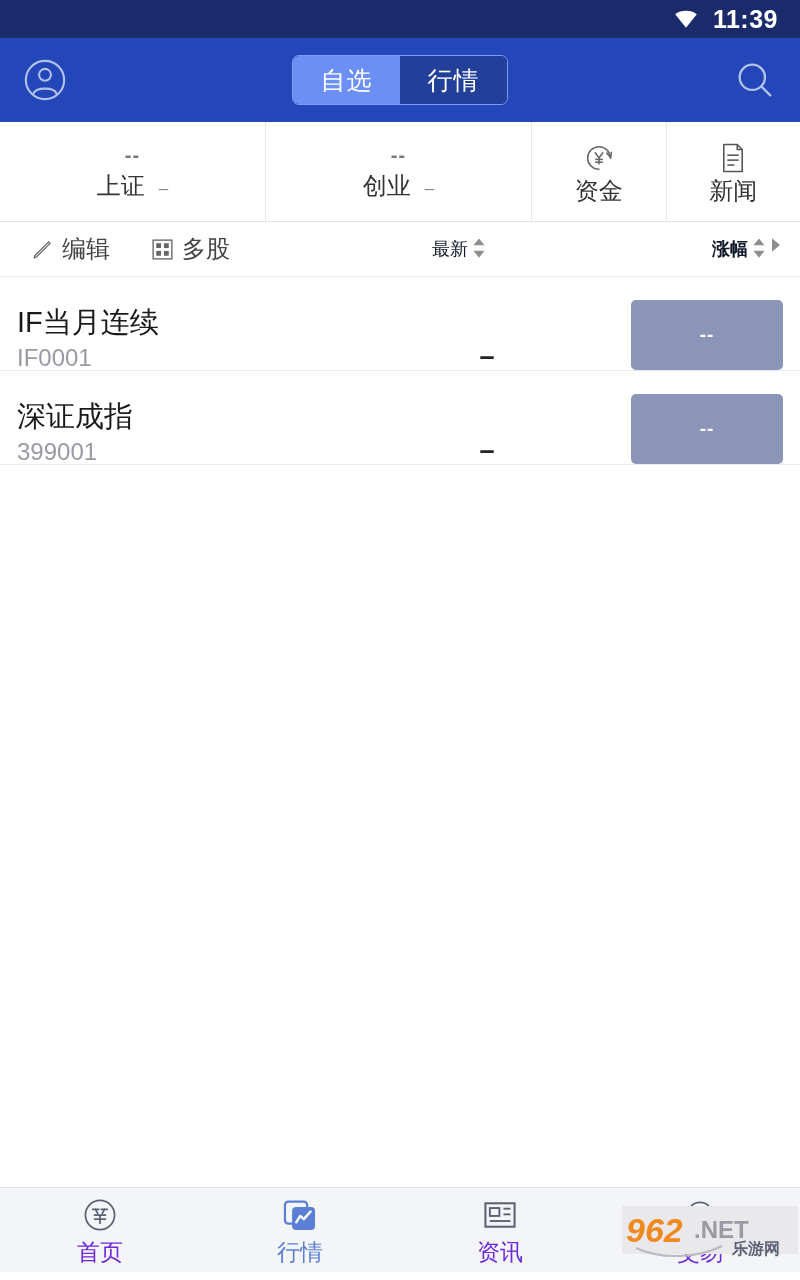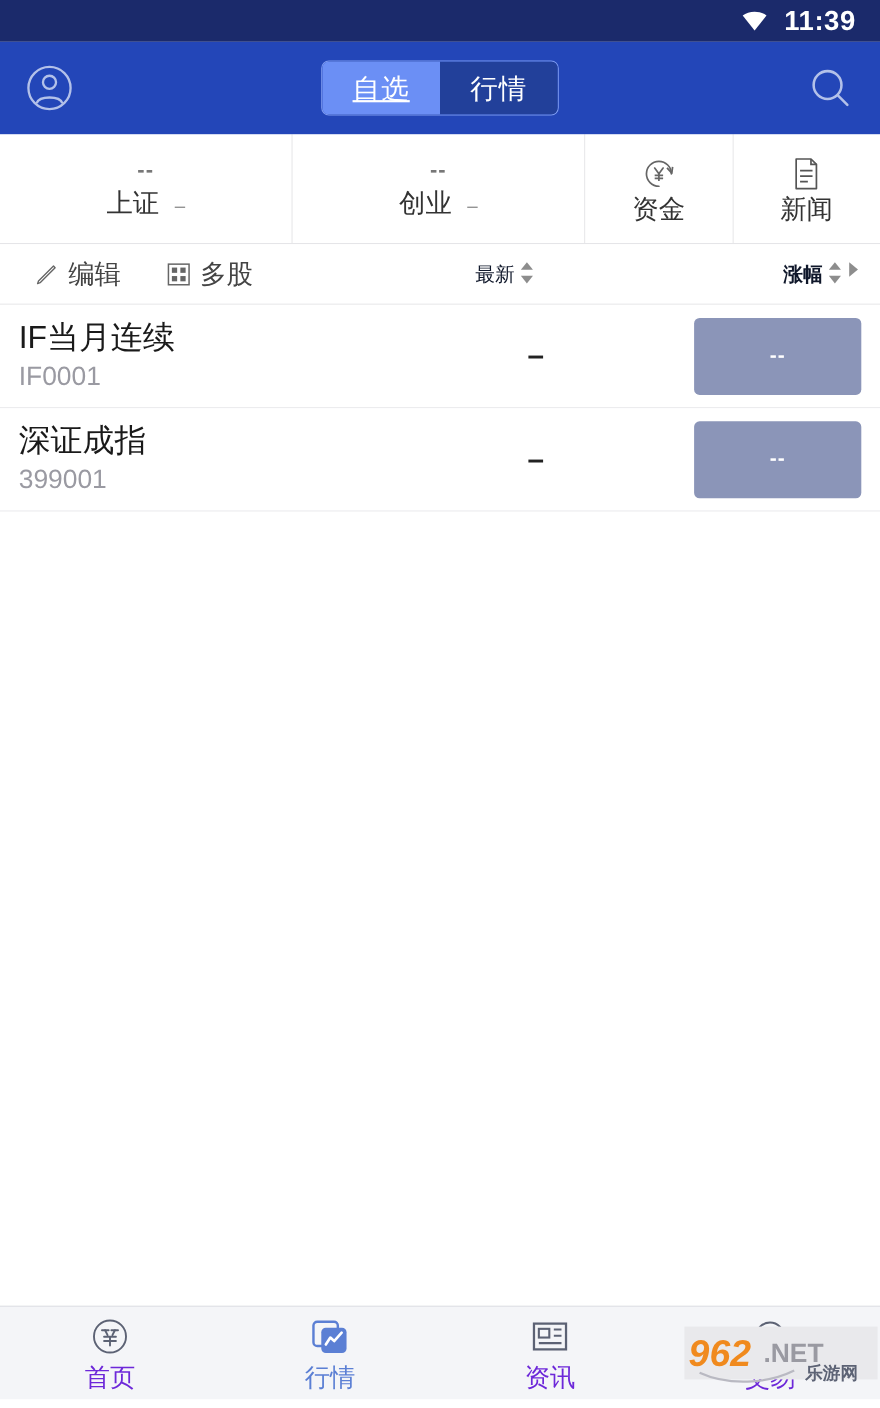--- a/index.html
+++ b/index.html
@@ -31,21 +31,21 @@
   .hdr-ico { width:46px; height:46px; display:block; opacity:.85; }
   .segment {
     position:absolute; left:50%; top:50%; transform:translate(-50%,-50%);
     display:flex; border-radius:7px; overflow:hidden;
     border:1px solid #7f9cf0; width:216px; height:50px;
   }
   .seg-btn {
     flex:1; display:flex; align-items:center; justify-content:center;
     color:#ffffff; font-size:25px; letter-spacing:1px;
   }
-  .seg-btn.active { background:#6b8ff5;text-decoration:underline; }
+  .seg-btn.active { background:#6b8ff5; }
   .seg-btn.inactive { background:#22409a; }
 
   
   .idxrow {
     height:100px; flex:0 0 100px; background:#ffffff;
     display:flex; align-items:stretch;
     border-bottom:1px solid #e3e3e6;
   }
   .idx-cell {
     display:flex; flex-direction:column;
@@ -76,21 +76,21 @@
     color:#0f172a; font-size:18px;
   }
   .tb-sort.latest { left:432px; }
   .tb-sort.change { right:18px;font-weight:bold; }
   .sortarrow { width:14px; height:22px; display:block; }
   .rightarrow { width:12px; height:16px; display:block; }
 
   
   .list { flex:1 1 auto; background:#ffffff; overflow:hidden; }
   .row {
-    height:94px; display:flex; align-items:center;
+    height:94px; display:flex; align-items:flex-end;
     border-bottom:1px solid #ececee; padding:0 17px 0 17px;
     position:relative;
   }
   .row-main { display:flex; flex-direction:column; justify-content:center; gap:9px; flex:1 1 auto; }
   .row-name { font-size:29px; color:#1a1a1a; line-height:1; }
   .row-code { font-size:24px; color:#9a9aa2; line-height:1; }
   .row-price {
     position:absolute; left:432px; width:110px; text-align:center;
     font-size:27px; font-weight:bold; color:#222222; line-height:1;
   }

